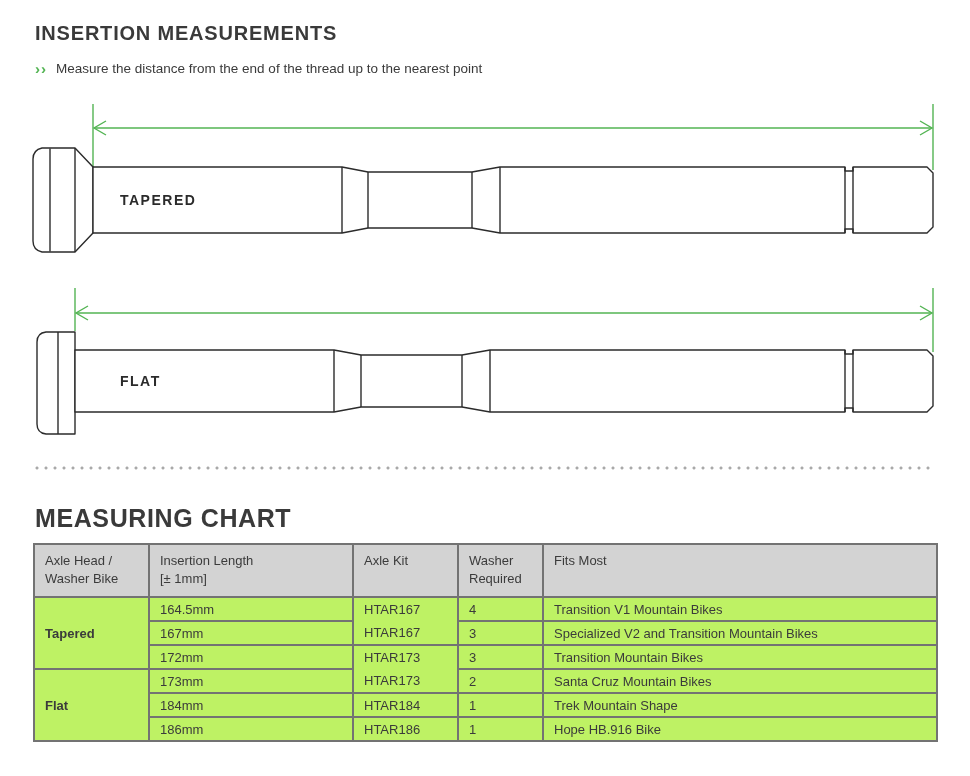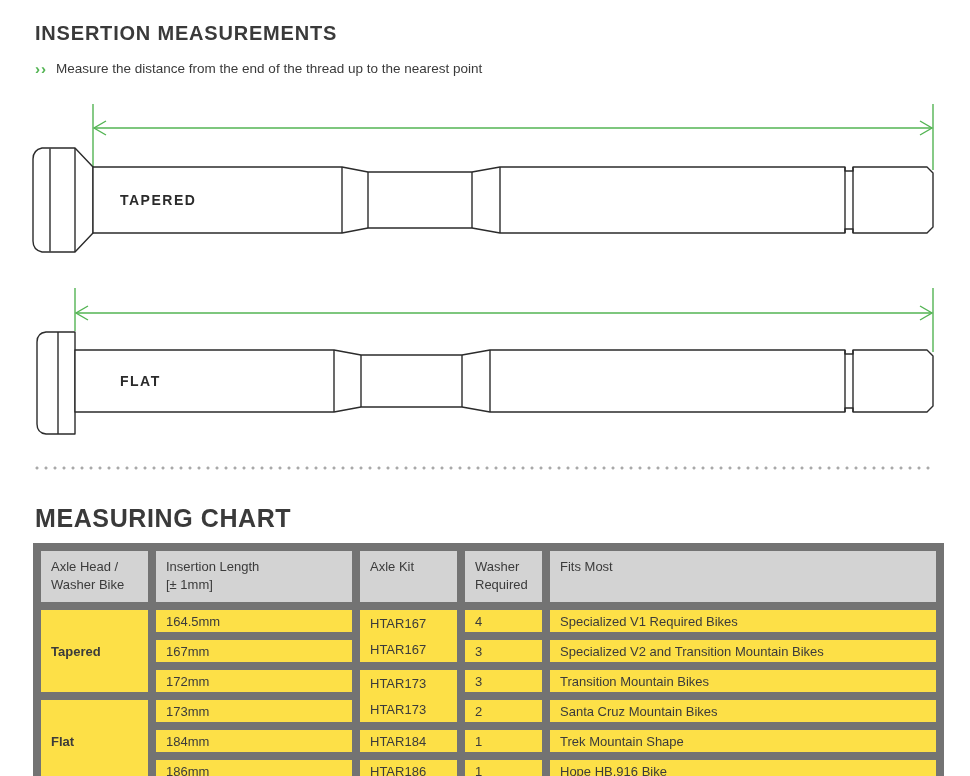--- a/index.html
+++ b/index.html
@@ -23,26 +23,26 @@
     background-size:9px 5px; background-repeat:repeat-x;
   }
   .title2 {
     position:absolute; left:35px; top:504px; margin:0;
     font-size:25px; font-weight:600; letter-spacing:0.6px; color:#3a3a3a;
   }
   table.chart {
     position:absolute; left:33px; top:543px; width:903px;
     border-collapse:collapse; table-layout:fixed; font-size:13px; color:#3b3b3b;
   }
-  .chart th, .chart td { border:8px solid #737373; }
+  .chart th, .chart td { border:2px solid #737373; }
   .chart thead th {
     background:#d3d3d3; text-align:left; vertical-align:top;
     padding:7px 6px 0 10px; font-weight:normal; height:44px; line-height:1.35;
   }
-  .chart tbody td { height:20px; padding:1px 6px 1px 10px; background:#fde047; }
+  .chart tbody td { height:20px; padding:1px 6px 1px 10px; background:#bef264; }
   .chart td.group-cell { font-weight:bold; vertical-align:middle; }
   .chart td.no-btm { border-bottom:none; }
   .chart td.no-top { border-top:none; }
   svg text.axle-label {
     font-family:"Liberation Sans", sans-serif; font-size:14px; font-weight:bold;
     letter-spacing:1.5px; fill:#2b2b2b;
   }
 </style>
 </head>
 <body>
@@ -141,21 +141,21 @@
             <div></div>
         </th>
       </tr>
     </thead>
     <tbody>
       <tr>
         <td class="group-cell" rowspan="3">Tapered</td>
         <td>164.5mm</td>
         <td class="no-btm">HTAR167</td>
         <td>4</td>
-        <td>Specialized V1 Required Bikes</td>
+        <td>Transition V1 Mountain Bikes</td>
       </tr>
       <tr>
         <td>167mm</td>
         <td class="no-top">HTAR167</td>
         <td>3</td>
         <td>Specialized V2 and Transition Mountain Bikes</td>
       </tr>
       <tr>
         <td>172mm</td>
         <td class="no-btm">HTAR173</td>

